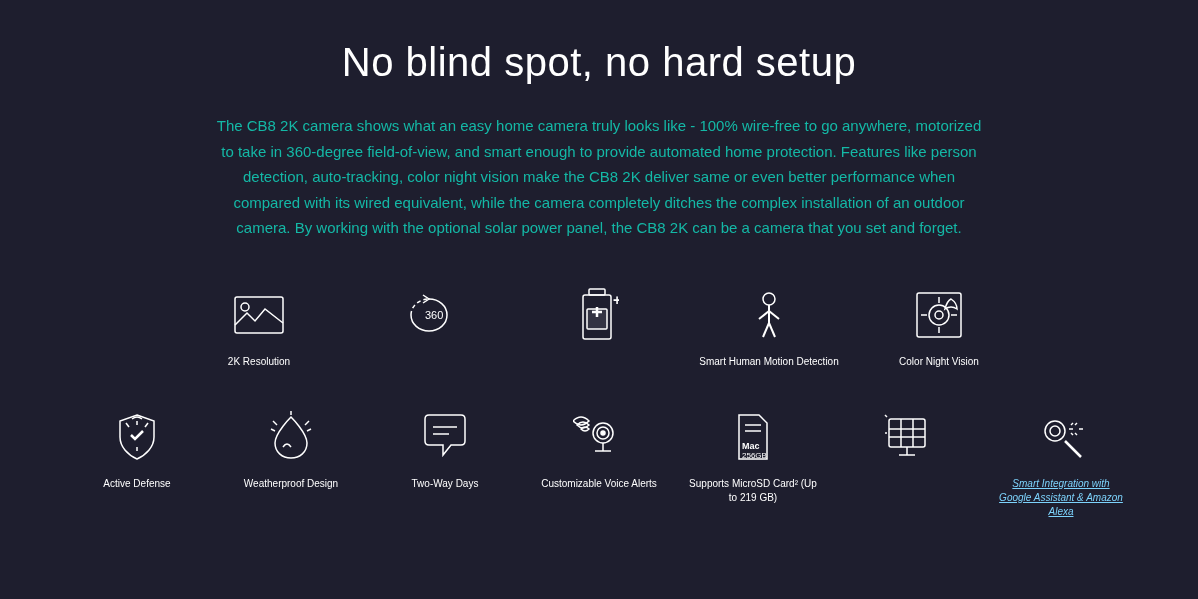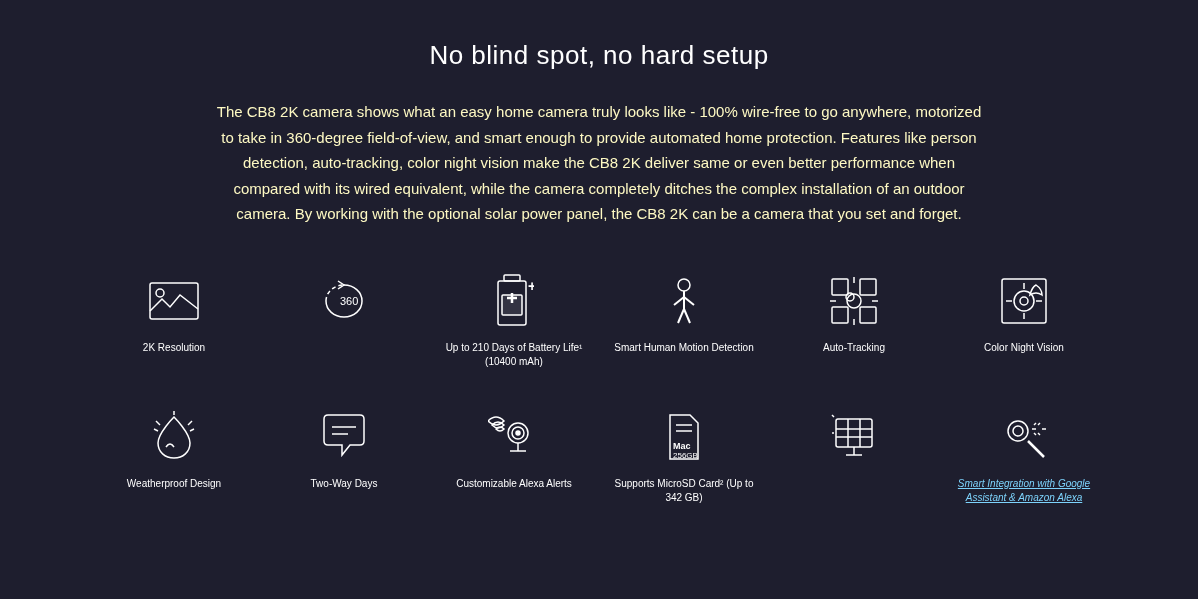--- a/index.html
+++ b/index.html
@@ -15,30 +15,30 @@
     .page-container {
       width: 1198px;
       min-height: 599px;
       background: #1e1e2e;
       padding: 40px 60px 30px;
       display: flex;
       flex-direction: column;
       align-items: center;
     }
     .main-title {
-      font-size: 26px;
+      font-size: 40px;
       font-weight: 400;
       color: #ffffff;
       text-align: left;
       margin-bottom: 28px;
       letter-spacing: 0.5px;
     }
     .description {
       font-size: 15px;
-      color: #fef9c3;
+      color: #14b8a6;
       text-align: center;
       max-width: 780px;
       line-height: 1.7;
       margin-bottom: 36px;
     }
     .features-row {
       display: flex;
       justify-content: center;
       gap: 0;
       width: 100%;
@@ -115,54 +115,36 @@
       <div class="feature-icon">
         <svg width="40" height="56" viewBox="0 0 40 56" stroke-width="2">
           <rect x="4" y="8" width="28" height="44" rx="2" stroke="white"></rect>
           <rect x="10" y="2" width="16" height="6" rx="1" stroke="white"></rect>
           <line x1="18" y1="20" x2="18" y2="30" stroke="white" stroke-width="2.5"></line>
           <line x1="13" y1="25" x2="23" y2="25" stroke="white" stroke-width="2.5"></line>
           <text x="34" y="18" font-size="14" fill="white" stroke="none" font-family="Arial" font-weight="bold">+</text>
           <rect x="8" y="22" width="20" height="20" rx="1" stroke="white" fill="rgba(255,255,255,0.1)"></rect>
         </svg>
       </div>
-      <span class="feature-label">Up to 210 Days of Battery Life¹ (10400 mAh)</span>
     </div>
 
     <div class="feature-item">
       <div class="feature-icon">
         <svg width="44" height="52" viewBox="0 0 44 52" stroke-width="2">
           <circle cx="22" cy="10" r="6" stroke="white"></circle>
           <line x1="22" y1="16" x2="22" y2="34" stroke="white" stroke-width="2"></line>
           <line x1="22" y1="22" x2="12" y2="30" stroke="white" stroke-width="2"></line>
           <line x1="22" y1="22" x2="32" y2="30" stroke="white" stroke-width="2"></line>
           <line x1="22" y1="34" x2="16" y2="48" stroke="white" stroke-width="2"></line>
           <line x1="22" y1="34" x2="28" y2="48" stroke="white" stroke-width="2"></line>
         </svg>
       </div>
       <span class="feature-label">Smart Human Motion Detection</span>
     </div>
 
-    <div class="feature-item">
-      <div class="feature-icon">
-        <svg width="52" height="52" viewBox="0 0 52 52" stroke-width="2">
-          <rect x="4" y="4" width="16" height="16" rx="1" stroke="white" fill="none"></rect>
-          <rect x="32" y="4" width="16" height="16" rx="1" stroke="white" fill="none"></rect>
-          <rect x="4" y="32" width="16" height="16" rx="1" stroke="white" fill="none"></rect>
-          <rect x="32" y="32" width="16" height="16" rx="1" stroke="white" fill="none"></rect>
-          <circle cx="26" cy="26" r="7" stroke="white" fill="none"></circle>
-          <circle cx="22" cy="22" r="4" stroke="white" fill="none"></circle>
-          <line x1="26" y1="2" x2="26" y2="8" stroke="white"></line>
-          <line x1="26" y1="44" x2="26" y2="50" stroke="white"></line>
-          <line x1="2" y1="26" x2="8" y2="26" stroke="white"></line>
-          <line x1="44" y1="26" x2="50" y2="26" stroke="white"></line>
-        </svg>
-      </div>
-      <span class="feature-label">Auto-Tracking</span>
-    </div>
 
     <div class="feature-item">
       <div class="feature-icon">
         <svg width="52" height="52" viewBox="0 0 52 52" stroke-width="2">
           <rect x="4" y="4" width="44" height="44" rx="2" stroke="white" fill="none"></rect>
           <circle cx="26" cy="26" r="10" stroke="white" fill="none"></circle>
           <circle cx="26" cy="26" r="4" stroke="white" fill="none"></circle>
           <line x1="26" y1="8" x2="26" y2="14" stroke="white"></line>
           <line x1="26" y1="38" x2="26" y2="44" stroke="white"></line>
           <line x1="8" y1="26" x2="14" y2="26" stroke="white"></line>
@@ -170,20 +152,35 @@
           <path d="M38 10 Q44 14 44 20 Q38 16 32 20 Q34 12 38 10Z" stroke="white" fill="none"></path>
         </svg>
       </div>
       <span class="feature-label">Color Night Vision</span>
     </div>
 
   </div>
 
   <div class="features-row">
 
+    <div class="feature-item">
+      <div class="feature-icon">
+        <svg width="46" height="52" viewBox="0 0 46 52" stroke-width="2">
+          <path d="M23 4 L40 10 L40 26 C40 36 32 44 23 48 C14 44 6 36 6 26 L6 10 Z" stroke="white" fill="none"></path>
+          <path d="M17 24 L21 28 L29 20" stroke="white" fill="none" stroke-width="2.5"></path>
+          <line x1="23" y1="10" x2="23" y2="14" stroke="white" stroke-width="1.5"></line>
+          <line x1="23" y1="14" x2="23" y2="14" stroke="white"></line>
+          <path d="M18 8 Q23 4 28 8" stroke="white" fill="none" stroke-width="1.5"></path>
+          <line x1="15" y1="16" x2="12" y2="12" stroke="white" stroke-width="1.5"></line>
+          <line x1="31" y1="16" x2="34" y2="12" stroke="white" stroke-width="1.5"></line>
+          <line x1="23" y1="36" x2="23" y2="40" stroke="white" stroke-width="1.5"></line>
+        </svg>
+      </div>
+      <span class="feature-label">Active Defense</span>
+    </div>
 
     <div class="feature-item">
       <div class="feature-icon">
         <svg width="44" height="52" viewBox="0 0 44 52" stroke-width="2">
           <path d="M22 6 C22 6 6 22 6 32 C6 41 13 47 22 47 C31 47 38 41 38 32 C38 22 22 6 22 6Z" stroke="white" fill="none"></path>
           <path d="M14 36 Q18 30 22 36" stroke="white" fill="none" stroke-width="1.5"></path>
           <line x1="8" y1="14" x2="4" y2="10" stroke="white" stroke-width="1.5"></line>
           <line x1="6" y1="20" x2="2" y2="18" stroke="white" stroke-width="1.5"></line>
           <line x1="36" y1="14" x2="40" y2="10" stroke="white" stroke-width="1.5"></line>
           <line x1="38" y1="20" x2="42" y2="18" stroke="white" stroke-width="1.5"></line>
@@ -210,34 +207,34 @@
           <circle cx="30" cy="22" r="10" stroke="white" fill="none"></circle>
           <circle cx="30" cy="22" r="6" stroke="white" fill="none"></circle>
           <circle cx="30" cy="22" r="2" stroke="white" fill="white"></circle>
           <path d="M8 18 Q12 14 16 18 Q12 22 8 18Z" stroke="white" fill="none"></path>
           <path d="M4 14 Q10 8 16 14 Q10 20 4 14Z" stroke="white" fill="none"></path>
           <path d="M0 10 Q8 2 16 10 Q8 18 0 10Z" stroke="white" fill="none"></path>
           <line x1="30" y1="32" x2="30" y2="40" stroke="white"></line>
           <line x1="22" y1="40" x2="38" y2="40" stroke="white"></line>
         </svg>
       </div>
-      <span class="feature-label">Customizable Alexa Alerts</span>
+      <span class="feature-label">Customizable Voice Alerts</span>
     </div>
 
     <div class="feature-item">
       <div class="feature-icon">
         <svg width="44" height="52" viewBox="0 0 44 52" stroke-width="2">
           <path d="M8 4 L28 4 L36 12 L36 48 L8 48 Z" stroke="white" fill="none"></path>
           <line x1="14" y1="14" x2="30" y2="14" stroke="white" stroke-width="1.5"></line>
           <line x1="14" y1="20" x2="30" y2="20" stroke="white" stroke-width="1.5"></line>
           <text x="11" y="38" font-size="9" fill="white" stroke="none" font-family="Arial" font-weight="bold">Mac</text>
           <text x="11" y="47" font-size="8" fill="white" stroke="none" font-family="Arial">256GB</text>
         </svg>
       </div>
-      <span class="feature-label">Supports MicroSD Card² (Up to 342 GB)</span>
+      <span class="feature-label">Supports MicroSD Card² (Up to 219 GB)</span>
     </div>
 
     <div class="feature-item">
       <div class="feature-icon">
         <svg width="52" height="52" viewBox="0 0 52 52" stroke-width="2">
           <rect x="8" y="8" width="36" height="28" rx="2" stroke="white" fill="none"></rect>
           <line x1="8" y1="18" x2="44" y2="18" stroke="white" stroke-width="1.5"></line>
           <line x1="8" y1="26" x2="44" y2="26" stroke="white" stroke-width="1.5"></line>
           <line x1="20" y1="8" x2="20" y2="36" stroke="white" stroke-width="1.5"></line>
           <line x1="32" y1="8" x2="32" y2="36" stroke="white" stroke-width="1.5"></line>

